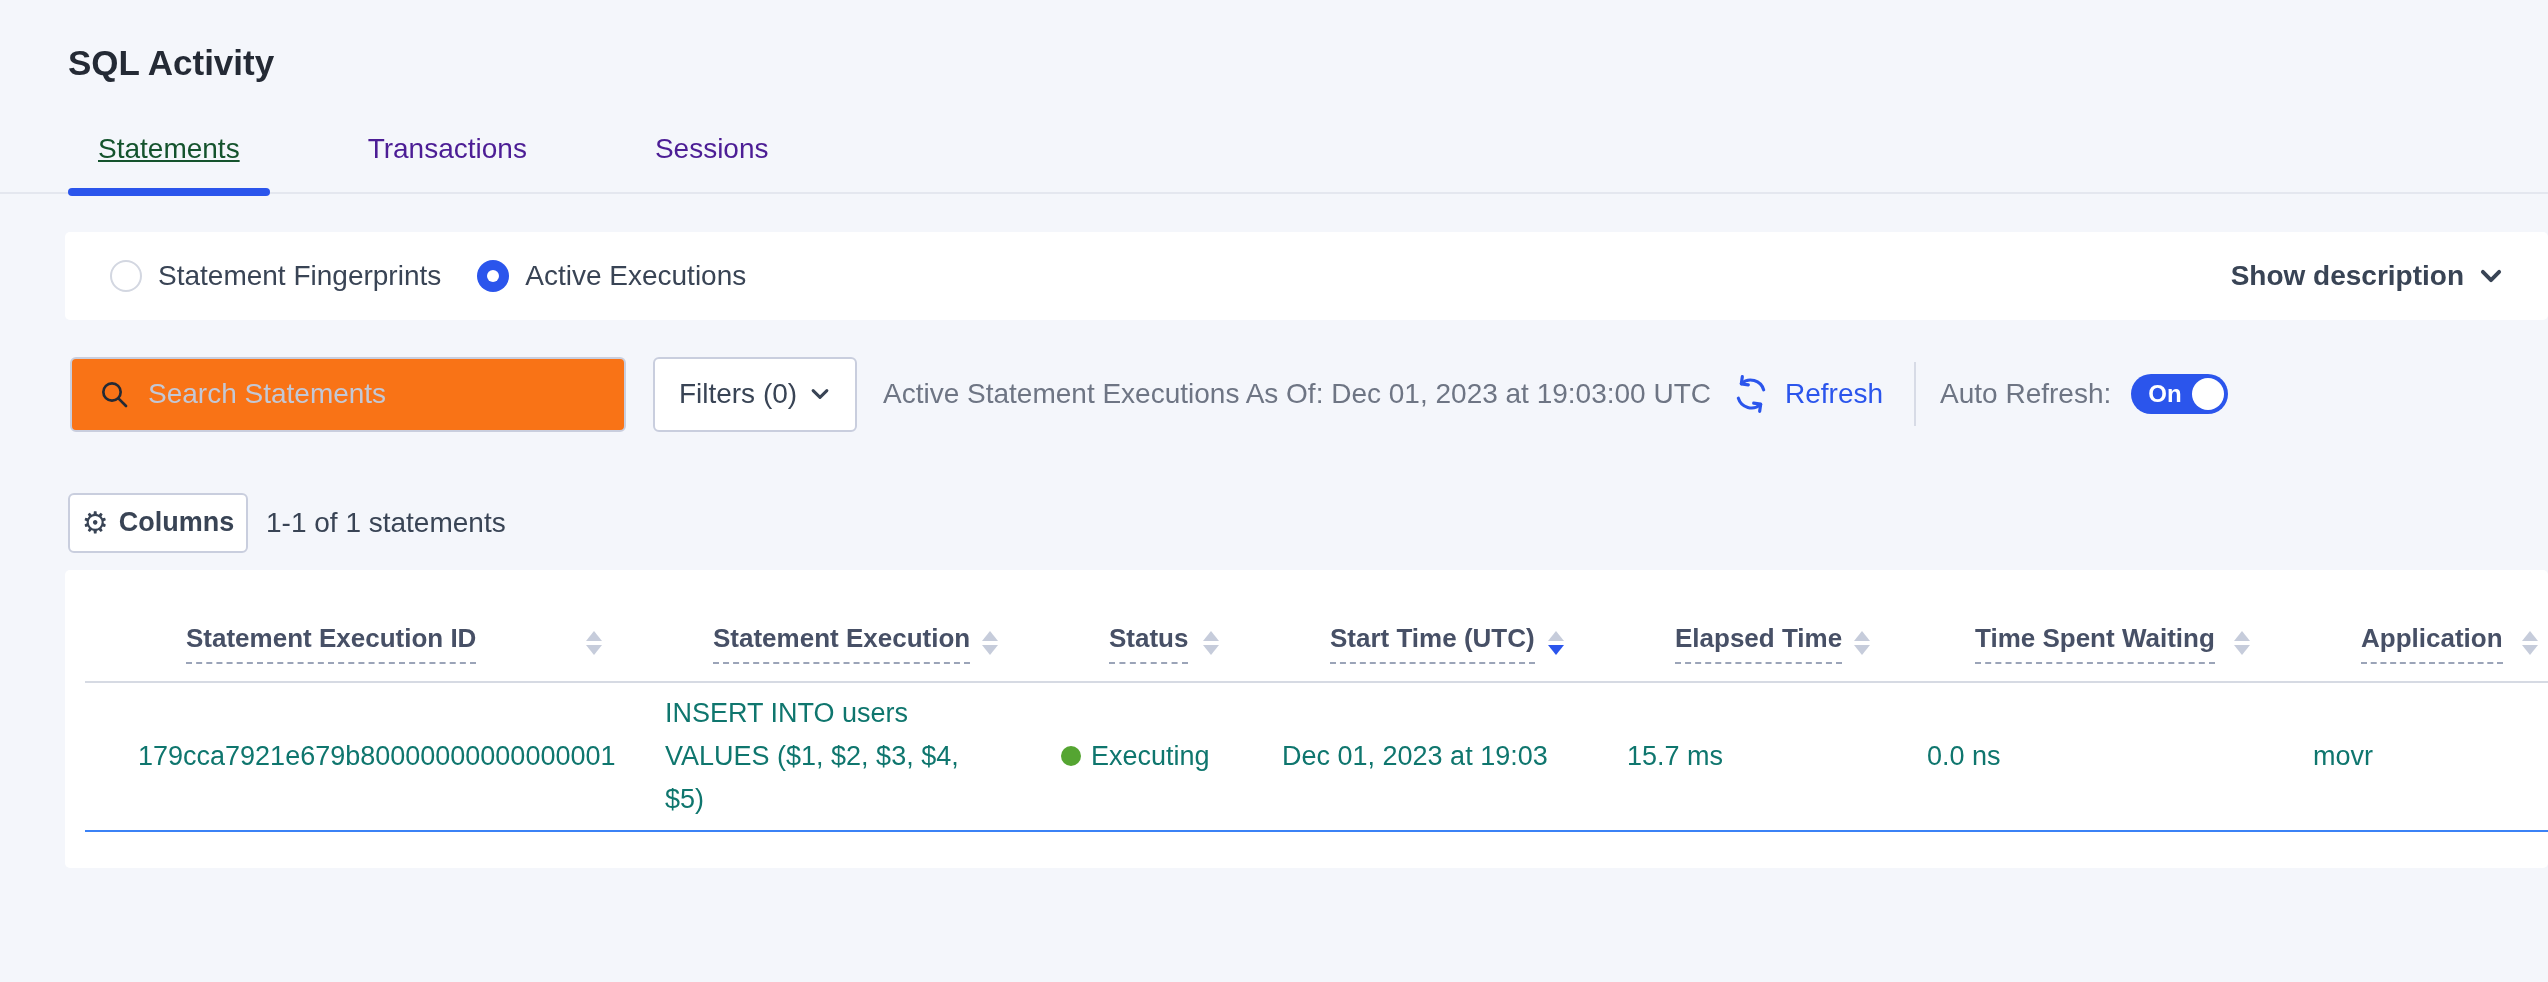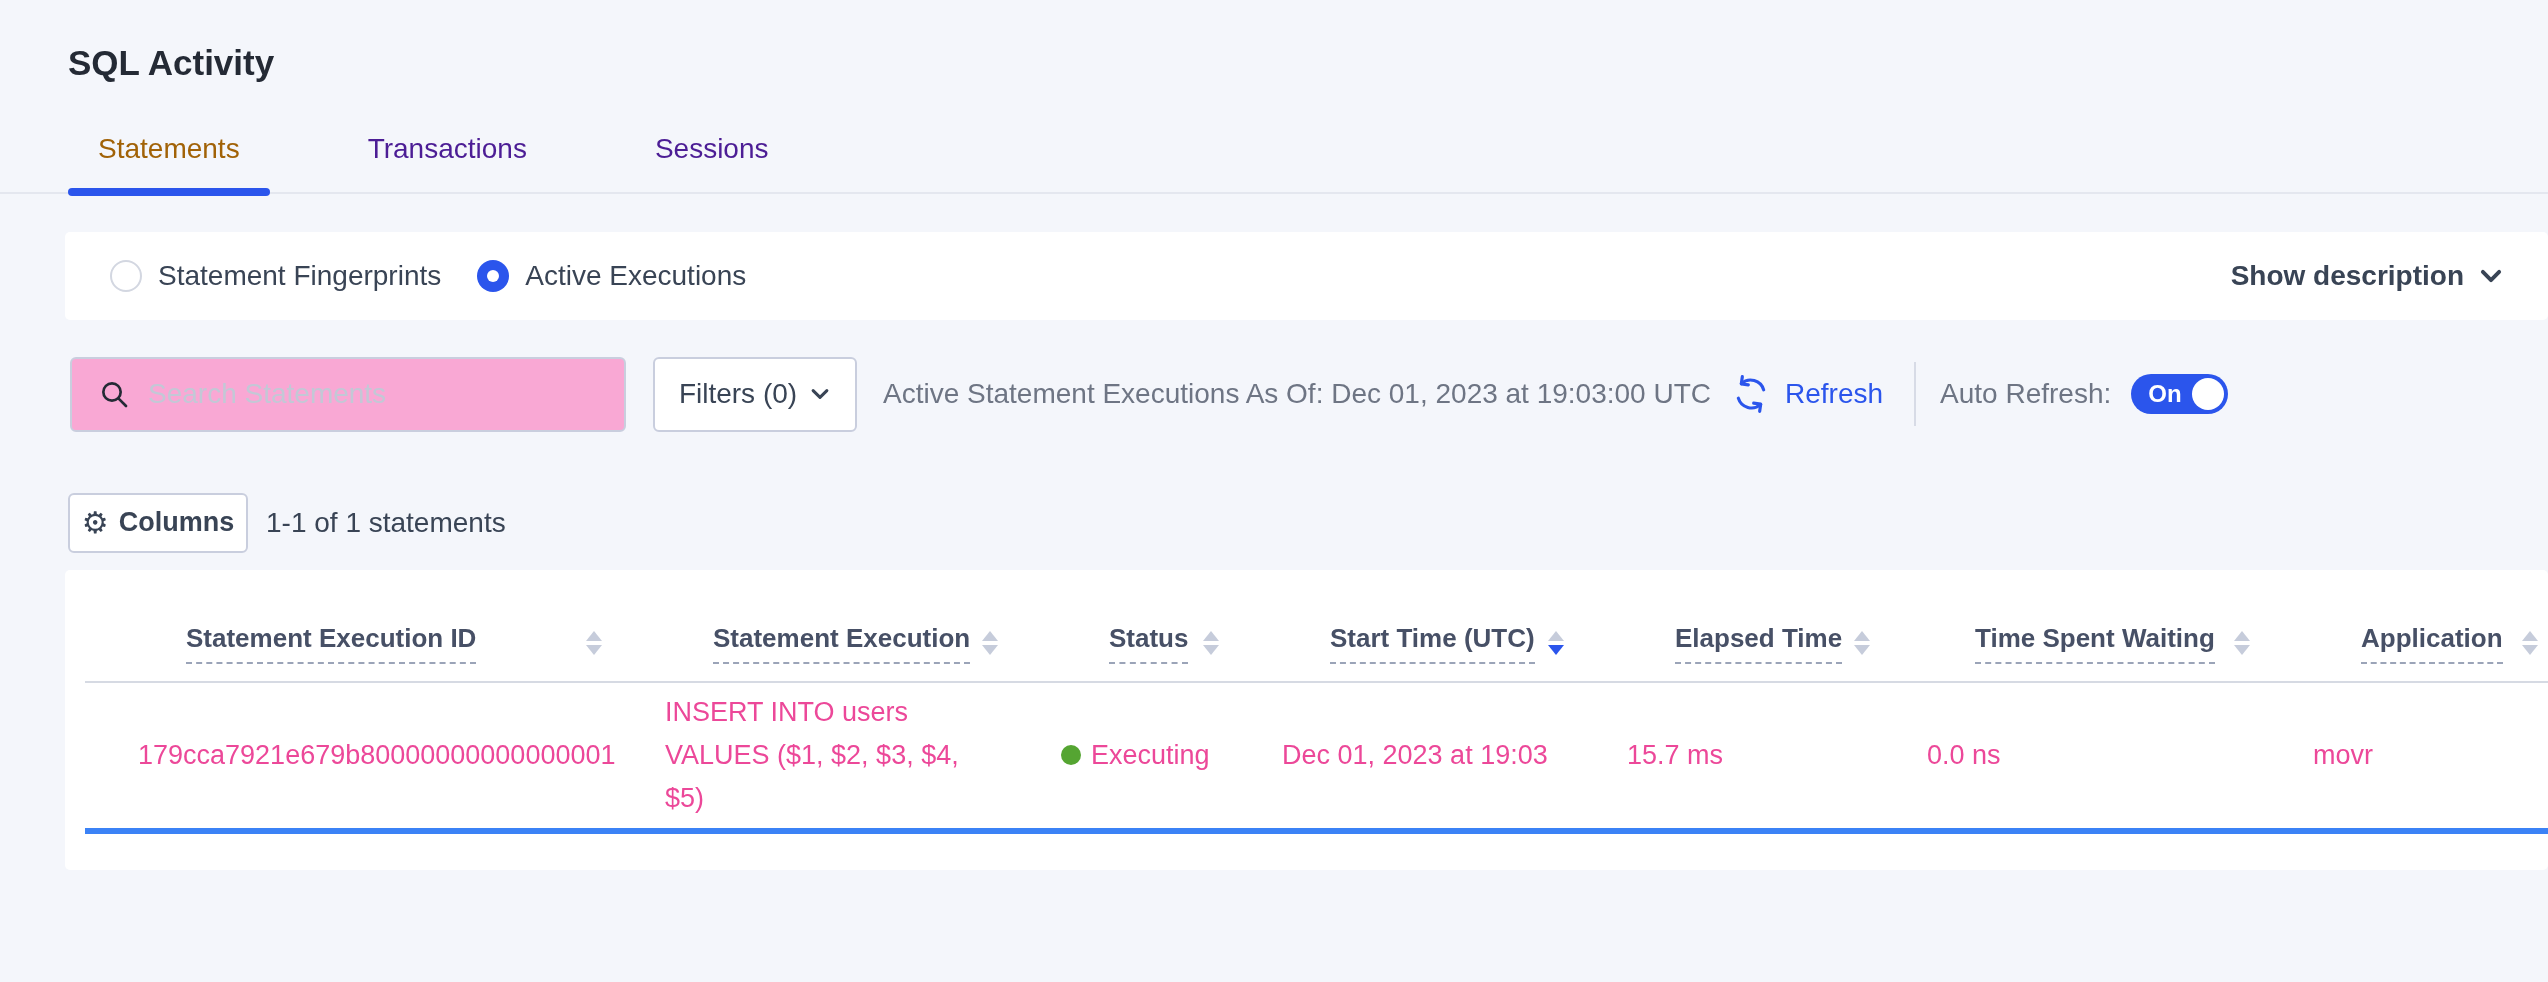--- a/index.html
+++ b/index.html
@@ -30,21 +30,21 @@
   }
   .tab {
     position: relative;
     padding: 0 30px 27px 30px;
     margin-right: 68px;
     font-size: 28px;
     color: #4c1d95;
     cursor: pointer;
     line-height: 33px;
   }
-  .tab.active { color: #a16207; }
+  .tab.active { color: #14532d; text-decoration: underline; }
   .tab-underline {
     position: absolute;
     left: 0; right: 0; bottom: -4px;
     height: 8px;
     border-radius: 4px;
     background: #2b55ec;
   }
 
   
   .card { background: #ffffff; border-radius: 5px; }
@@ -97,21 +97,21 @@
 
   
   .controls-row {
     margin: 37px 0 0 70px;
     display: flex;
     align-items: center;
     height: 75px;
   }
   .search-box {
     width: 556px; height: 75px;
-    background: #f9a8d4;
+    background: #f97316;
     border: 2px solid #c9cede;
     border-radius: 6px;
     display: flex;
     align-items: center;
     padding-left: 26px;
   }
   .search-box input {
     border: none; outline: none;
     font-family: "Liberation Sans", sans-serif;
     font-size: 28px;
@@ -252,23 +252,23 @@
     border-left: 8px solid transparent;
     border-right: 8px solid transparent;
     border-top: 10px solid #c6ccdb;
   }
   .tri-down.active { border-top-color: #2b55ec; }
   td {
     height: 149px;
     vertical-align: middle;
     padding-left: 53px;
     padding-right: 10px;
-    border-bottom: 6px solid #3b82f6;
+    border-bottom: 2px solid #3b82f6;
     font-size: 27px;
-    color: #ec4899;
+    color: #0f766e;
   }
   .sql-text { line-height: 43px; max-width: 350px; }
   .status-cell { display: flex; align-items: center; }
   .status-dot {
     width: 20px; height: 20px;
     border-radius: 50%;
     background: #55a532;
     margin-right: 10px;
     flex: none;
   }

